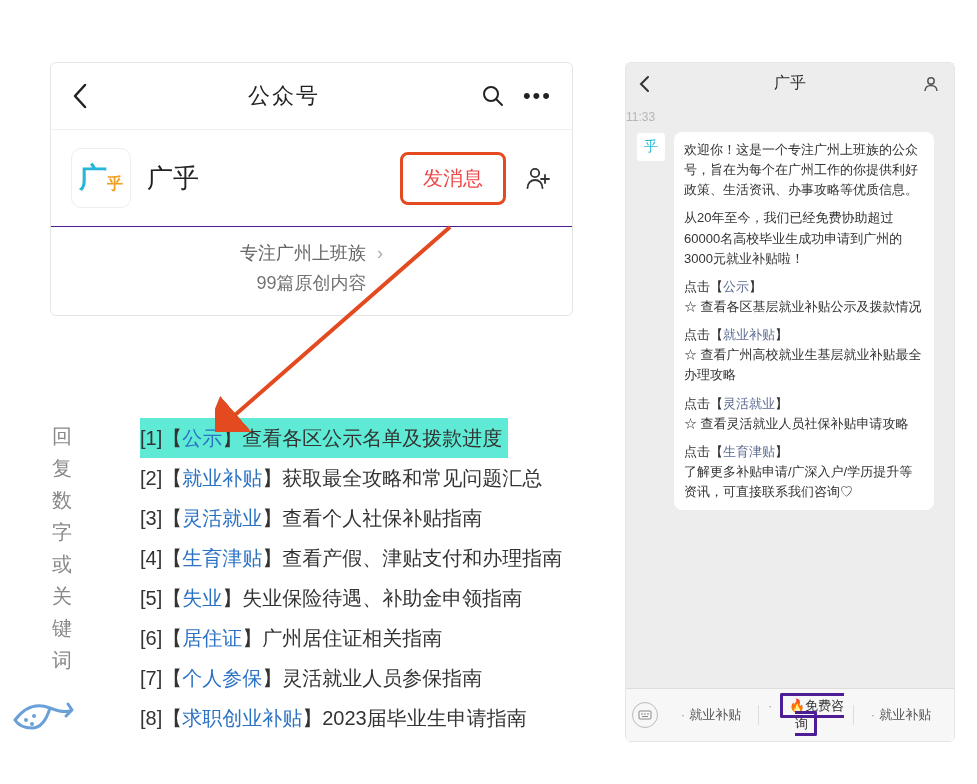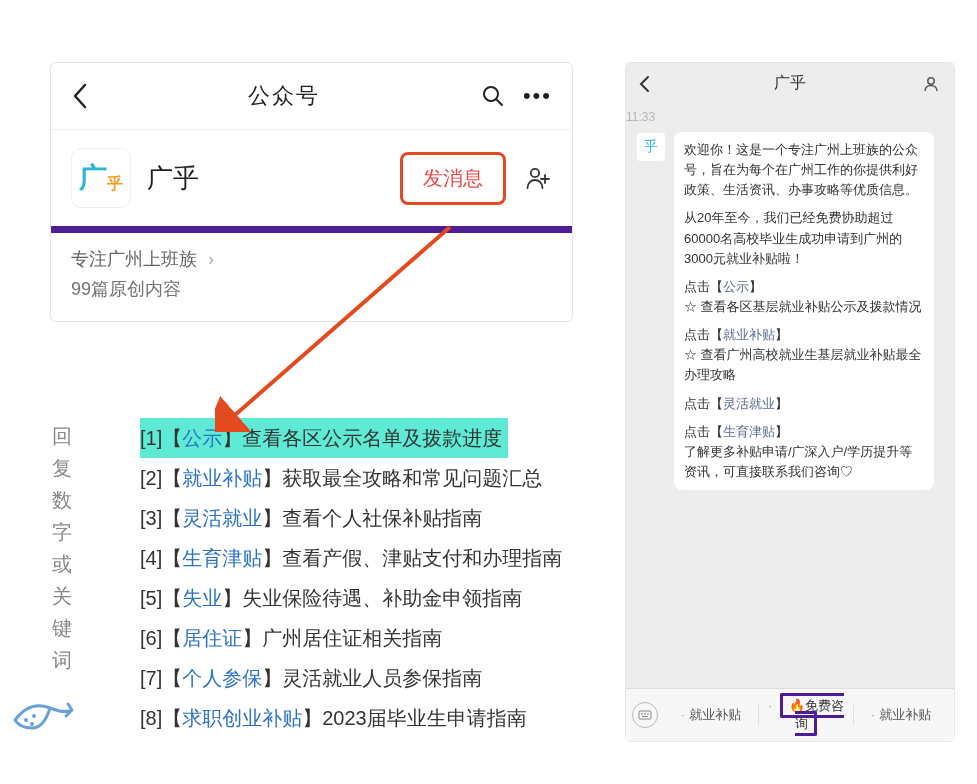--- a/index.html
+++ b/index.html
@@ -85,21 +85,22 @@
     color: #ef4444;
     background: #fff;
     margin-right: 20px;
   }
   .follow-icon {
     font-size: 22px;
     color: #555;
   }
   .profile-meta {
     padding: 14px 20px 20px 20px;
-    border-top: 7px solid #4c1d95;
+    border-top: 1px solid #4c1d95;
+    text-align: center;
   }
   .profile-meta .line1 {
     font-size: 18px;
     color: #666;
     margin-bottom: 6px;
   }
   .profile-meta .line1 .chev { color: #aaa; margin-left: 6px; }
   .profile-meta .line2 {
     font-size: 18px;
     color: #737373;
@@ -347,21 +348,21 @@
   <div class="phone-time">11:33</div>
   <div class="chat">
     <div class="msg">
       <div class="ava">乎</div>
       <div class="bubble">
         <p>欢迎你！这是一个专注广州上班族的公众号，旨在为每个在广州工作的你提供利好政策、生活资讯、办事攻略等优质信息。</p>
         <p>从20年至今，我们已经免费协助超过60000名高校毕业生成功申请到广州的3000元就业补贴啦！</p>
         <div id="link-block">
             <p><span>点击【</span><span class="link">公示</span><span>】</span><br><span>☆ 查看各区基层就业补贴公示及拨款情况</span></p>
             <p><span>点击【</span><span class="link">就业补贴</span><span>】</span><br><span>☆ 查看广州高校就业生基层就业补贴最全办理攻略</span></p>
-            <p><span>点击【</span><span class="link">灵活就业</span><span>】</span><br></p>
+            <p><span>点击【</span><span class="link">灵活就业</span><span>】</span><br><span>☆ 查看灵活就业人员社保补贴申请攻略</span></p>
             <p><span>点击【</span><span class="link">生育津贴</span><span>】</span><br></p>
           </div>
         <p>了解更多补贴申请/广深入户/学历提升等资讯，可直接联系我们咨询♡</p>
       </div>
     </div>
   </div>
   <div class="phone-bottom">
     <span class="kb">
       <svg width="14" height="14" viewBox="0 0 14 14">
           <rect x="1" y="3" width="12" height="8" rx="1" stroke="#888" stroke-width="1" fill="none"></rect>

